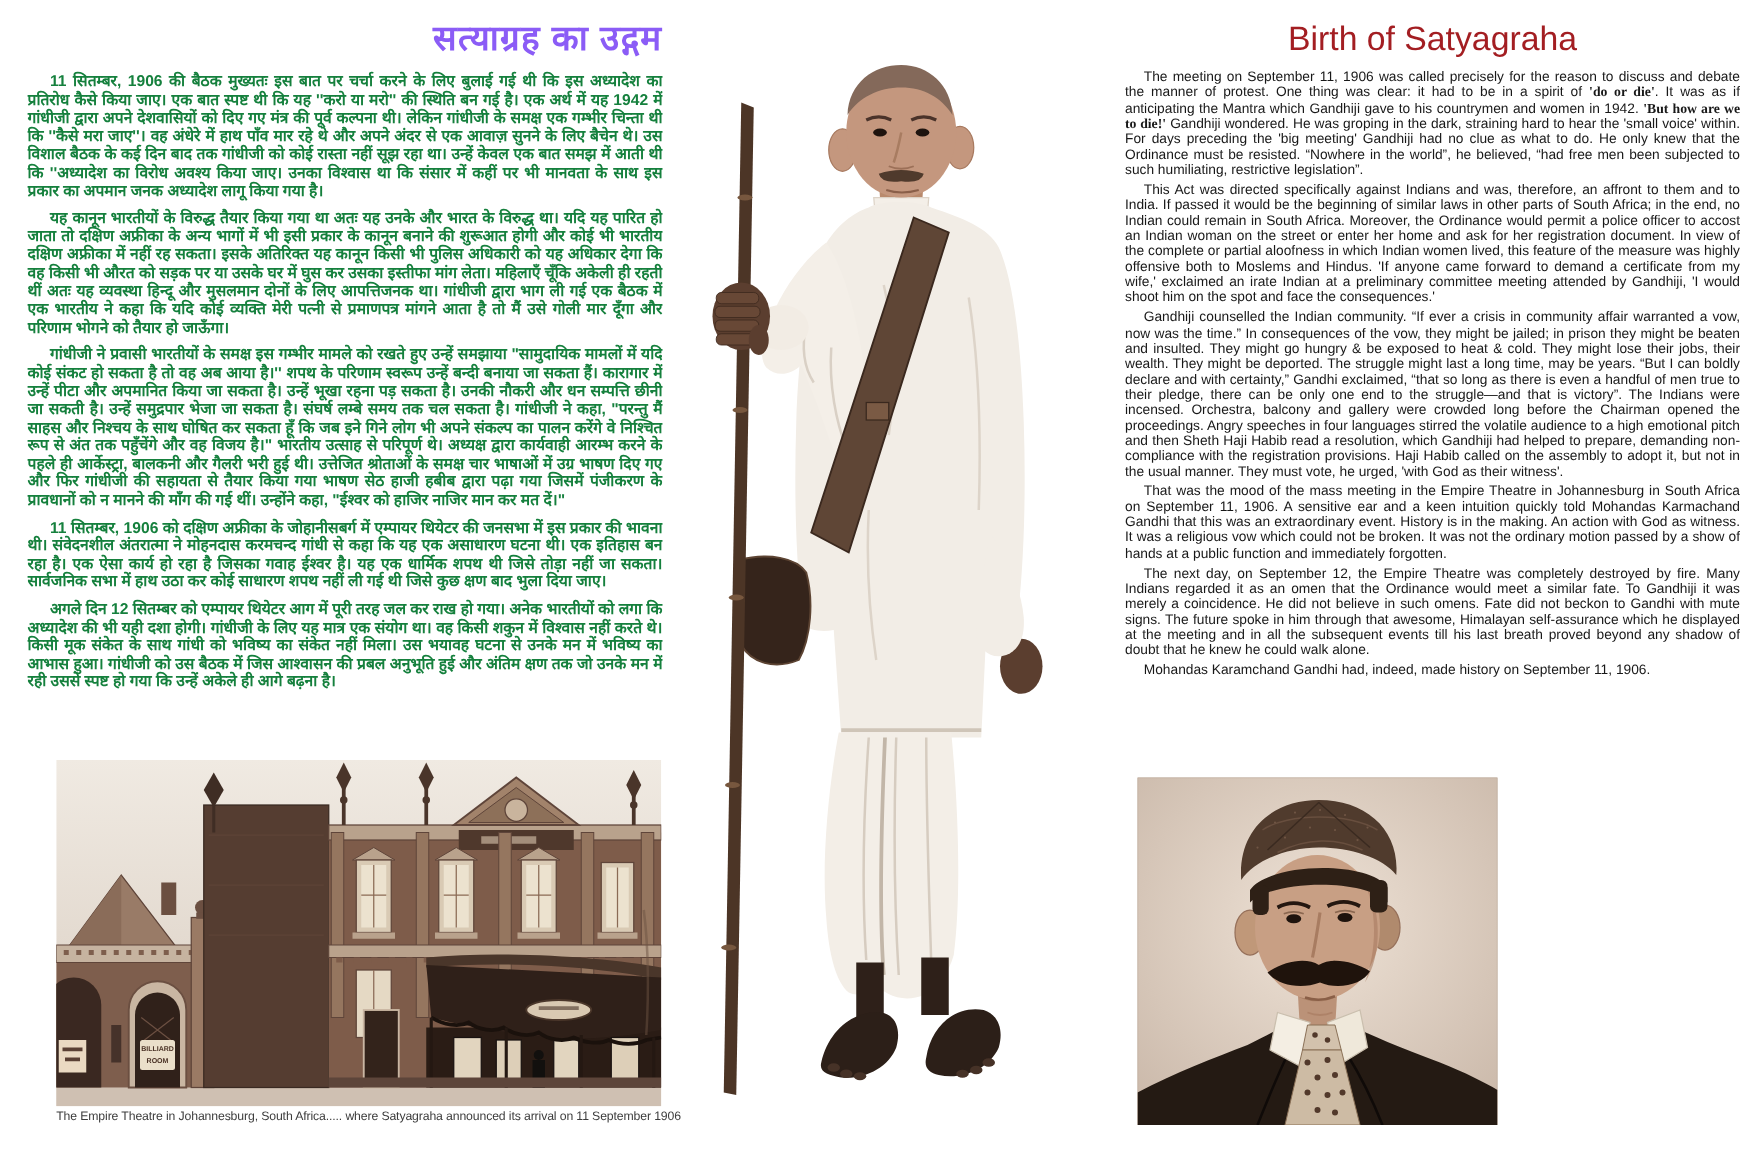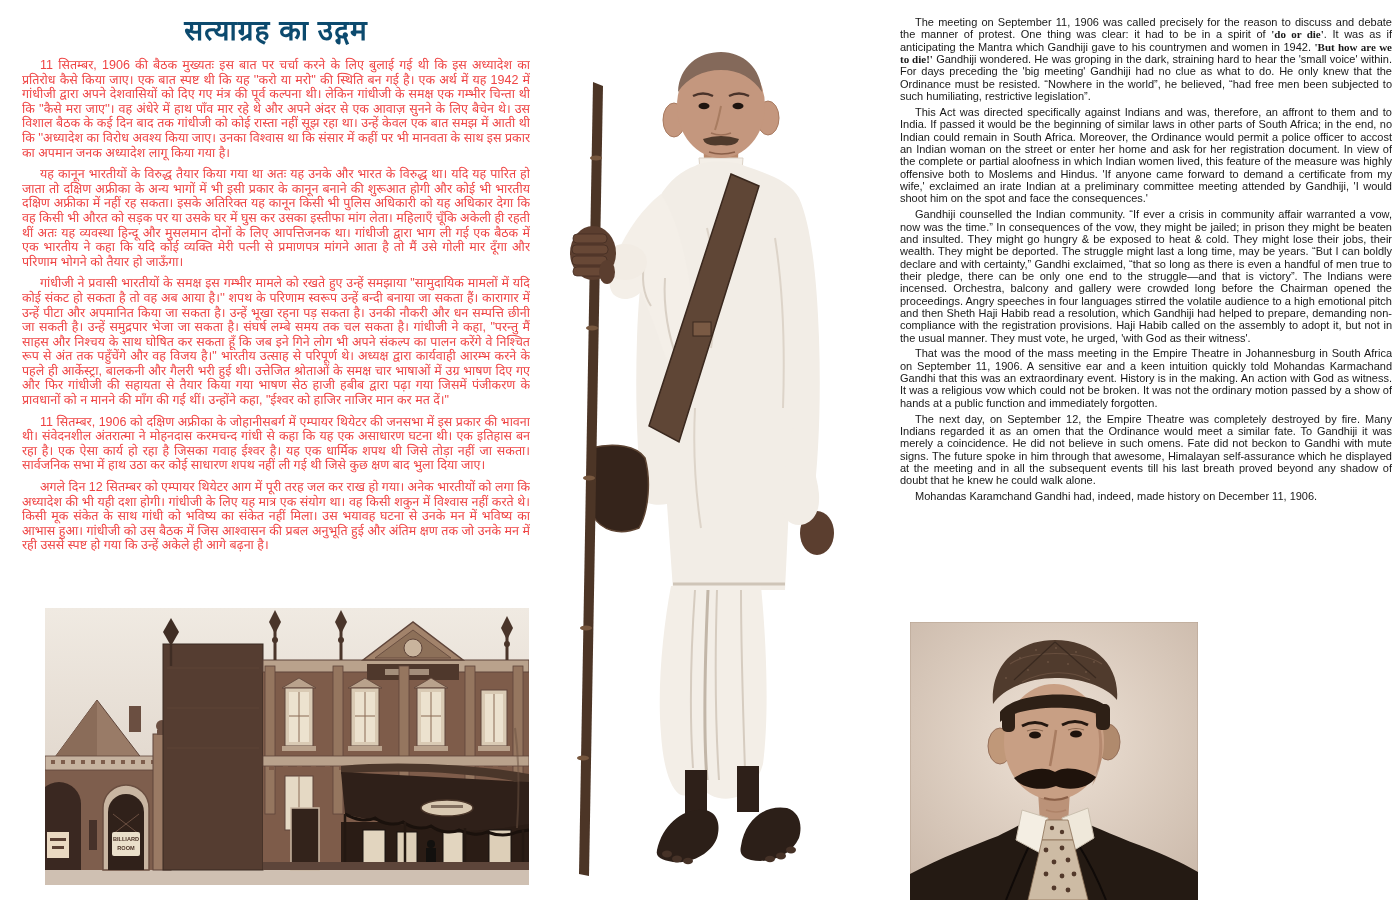--- a/index.html
+++ b/index.html
@@ -3,23 +3,23 @@
 <meta charset="utf-8">
 <style>
   html,body{margin:0;padding:0;background:#ffffff;}
   .page{position:relative;width:1400px;height:923px;background:#ffffff;overflow:hidden;
         font-family:"Liberation Sans", sans-serif;}
   
   .col{position:absolute;overflow:hidden;}
   .col-hindi{left:22px;top:8px;width:508px;height:596px;}
   .col-english{left:900px;top:16px;width:492px;height:604px;}
   h1{margin:0;text-align:center;font-weight:bold;}
-  .hindi-title{font-size:28px;color:#0c4a6e;margin:2px 0 10px 0;letter-spacing:1px;}
+  .hindi-title{font-size:28px;color:#8b5cf6;margin:2px 0 10px 0;letter-spacing:1px;text-align:right;}
   .english-title{font-size:27px;color:#a31e22;font-weight:normal;margin:0 0 9px 0;}
-  .col-hindi p{font-size:12.5px;line-height:14.6px;font-weight:400;color:#ef4444;
+  .col-hindi p{font-size:12.5px;line-height:14.6px;font-weight:700;color:#15803d;
        text-align:justify;text-indent:18px;margin:0 0 7px 0;}
   .col-english p{font-size:11px;line-height:12.35px;color:#181818;
        text-align:justify;text-indent:15px;margin:0 0 3.5px 0;}
   .b{font-weight:bold;font-family:Liberation Serif, serif;}
   
   .photo{position:absolute;}
   .photo-theatre{left:45px;top:608px;width:484px;height:277px;}
   .photo-portrait{left:910px;top:622px;width:288px;height:278px;}
   .photo-gandhi{left:545px;top:28px;width:345px;height:860px;}
   .caption{position:absolute;left:45px;top:888px;width:490px;font-size:9.8px;
@@ -105,27 +105,28 @@
       <ellipse cx="159" cy="78" rx="5.5" ry="3.2" fill="#1e140f"></ellipse>
       <ellipse cx="193" cy="78" rx="5.5" ry="3.2" fill="#1e140f"></ellipse>
       <path d="M176,78 C174,88 172,96 170,102" stroke="#a87c61" stroke-width="2" fill="none"></path>
       <path d="M166,105 Q176,109 186,105" stroke="#9c7058" stroke-width="1.5" fill="none"></path>
       <path d="M158,111 Q176,105 194,111 Q192,119 176,117 Q160,119 158,111 Z" fill="#4f3a2c"></path>
       <path d="M164,124 Q176,128 190,124" stroke="#8a5f49" stroke-width="1.5" fill="none"></path>
     </svg>
   </div>
 
   <div class="col col-english">
+    <h1 class="english-title">Birth of Satyagraha</h1>
     <div>
         <p><span>The meeting on September 11, 1906 was called precisely for the reason to discuss and debate the manner of protest. One thing was clear: it had to be in a spirit of </span><span class="b">'do or die'</span><span>. It was as if anticipating the Mantra which Gandhiji gave to his countrymen and women in 1942. </span><span class="b">'But how are we to die!'</span><span> Gandhiji wondered. He was groping in the dark, straining hard to hear the 'small voice' within. For days preceding the 'big meeting' Gandhiji had no clue as what to do. He only knew that the Ordinance must be resisted. “Nowhere in the world”, he believed, “had free men been subjected to such humiliating, restrictive legislation”.</span></p>
         <p><span>This Act was directed specifically against Indians and was, therefore, an affront to them and to India. If passed it would be the beginning of similar laws in other parts of South Africa; in the end, no Indian could remain in South Africa. Moreover, the Ordinance would permit a police officer to accost an Indian woman on the street or enter her home and ask for her registration document. In view of the complete or partial aloofness in which Indian women lived, this feature of the measure was highly offensive both to Moslems and Hindus. 'If anyone came forward to demand a certificate from my wife,' exclaimed an irate Indian at a preliminary committee meeting attended by Gandhiji, 'I would shoot him on the spot and face the consequences.'</span></p>
         <p><span>Gandhiji counselled the Indian community. “If ever a crisis in community affair warranted a vow, now was the time.” In consequences of the vow, they might be jailed; in prison they might be beaten and insulted. They might go hungry &amp; be exposed to heat &amp; cold. They might lose their jobs, their wealth. They might be deported. The struggle might last a long time, may be years. “But I can boldly declare and with certainty,” Gandhi exclaimed, “that so long as there is even a handful of men true to their pledge, there can be only one end to the struggle—and that is victory”. The Indians were incensed. Orchestra, balcony and gallery were crowded long before the Chairman opened the proceedings. Angry speeches in four languages stirred the volatile audience to a high emotional pitch and then Sheth Haji Habib read a resolution, which Gandhiji had helped to prepare, demanding non-compliance with the registration provisions. Haji Habib called on the assembly to adopt it, but not in the usual manner. They must vote, he urged, 'with God as their witness'.</span></p>
         <p><span>That was the mood of the mass meeting in the Empire Theatre in Johannesburg in South Africa on September 11, 1906. A sensitive ear and a keen intuition quickly told Mohandas Karmachand Gandhi that this was an extraordinary event. History is in the making. An action with God as witness. It was a religious vow which could not be broken. It was not the ordinary motion passed by a show of hands at a public function and immediately forgotten.</span></p>
         <p><span>The next day, on September 12, the Empire Theatre was completely destroyed by fire. Many Indians regarded it as an omen that the Ordinance would meet a similar fate. To Gandhiji it was merely a coincidence. He did not believe in such omens. Fate did not beckon to Gandhi with mute signs. The future spoke in him through that awesome, Himalayan self-assurance which he displayed at the meeting and in all the subsequent events till his last breath proved beyond any shadow of doubt that he knew he could walk alone.</span></p>
-        <p><span>Mohandas Karamchand Gandhi had, indeed, made history on December 11, 1906.</span></p>
+        <p><span>Mohandas Karamchand Gandhi had, indeed, made history on September 11, 1906.</span></p>
       </div>
   </div>
 
   <div class="photo photo-theatre">
     <svg width="484" height="277" viewBox="0 0 484 277">
       <defs>
         <linearGradient id="sky" x1="0" y1="0" x2="0" y2="1">
           <stop offset="0" stop-color="#f0eae2"></stop>
             <stop offset="1" stop-color="#d8ccc0"></stop>
         </linearGradient>
@@ -263,20 +264,21 @@
       <path d="M296,164 L484,174 L484,216 C450,222 420,224 400,222 C370,220 330,214 300,206 Z" fill="#2f2019"></path>
       <path d="M300,206 C310,212 322,214 330,210 C338,216 350,218 358,214 C366,220 378,222 386,218 C394,224 406,226 414,222 C422,226 434,228 442,224 C452,228 464,228 472,224 L484,222" stroke="#1a110c" stroke-width="3" fill="none"></path>
       <ellipse cx="402" cy="200" rx="26" ry="8" fill="#d9c9b2" stroke="#4a362a" stroke-width="1.5"></ellipse>
       <rect x="386" y="197" width="32" height="3" fill="#4a362a" opacity="0.6"></rect>
       <path d="M300,206 L300,262 M360,214 L360,262 M420,220 L420,262 M478,222 L478,262" stroke="#241812" stroke-width="2.5"></path>
       <rect x="218" y="254" width="266" height="8" fill="#5d453a"></rect>
 
       <path d="M470,120 C474,150 474,190 472,220" stroke="#6b5242" stroke-width="2" fill="none" opacity="0.5"></path>
     </svg>
   </div>
+  <div class="caption">The Empire Theatre in Johannesburg, South Africa..... where Satyagraha announced its arrival on 11 September 1906</div>
 
   <div class="photo photo-portrait">
     <svg width="288" height="278" viewBox="0 0 288 278">
       <defs>
         <radialGradient id="pbg" cx="0.5" cy="0.42" r="0.75">
           <stop offset="0" stop-color="#eee2d6"></stop>
             <stop offset="1" stop-color="#c9b7a8"></stop>
         </radialGradient>
       </defs>
       <rect width="288" height="278" fill="url(#pbg)" stroke="#b5a190" stroke-width="1"></rect>

